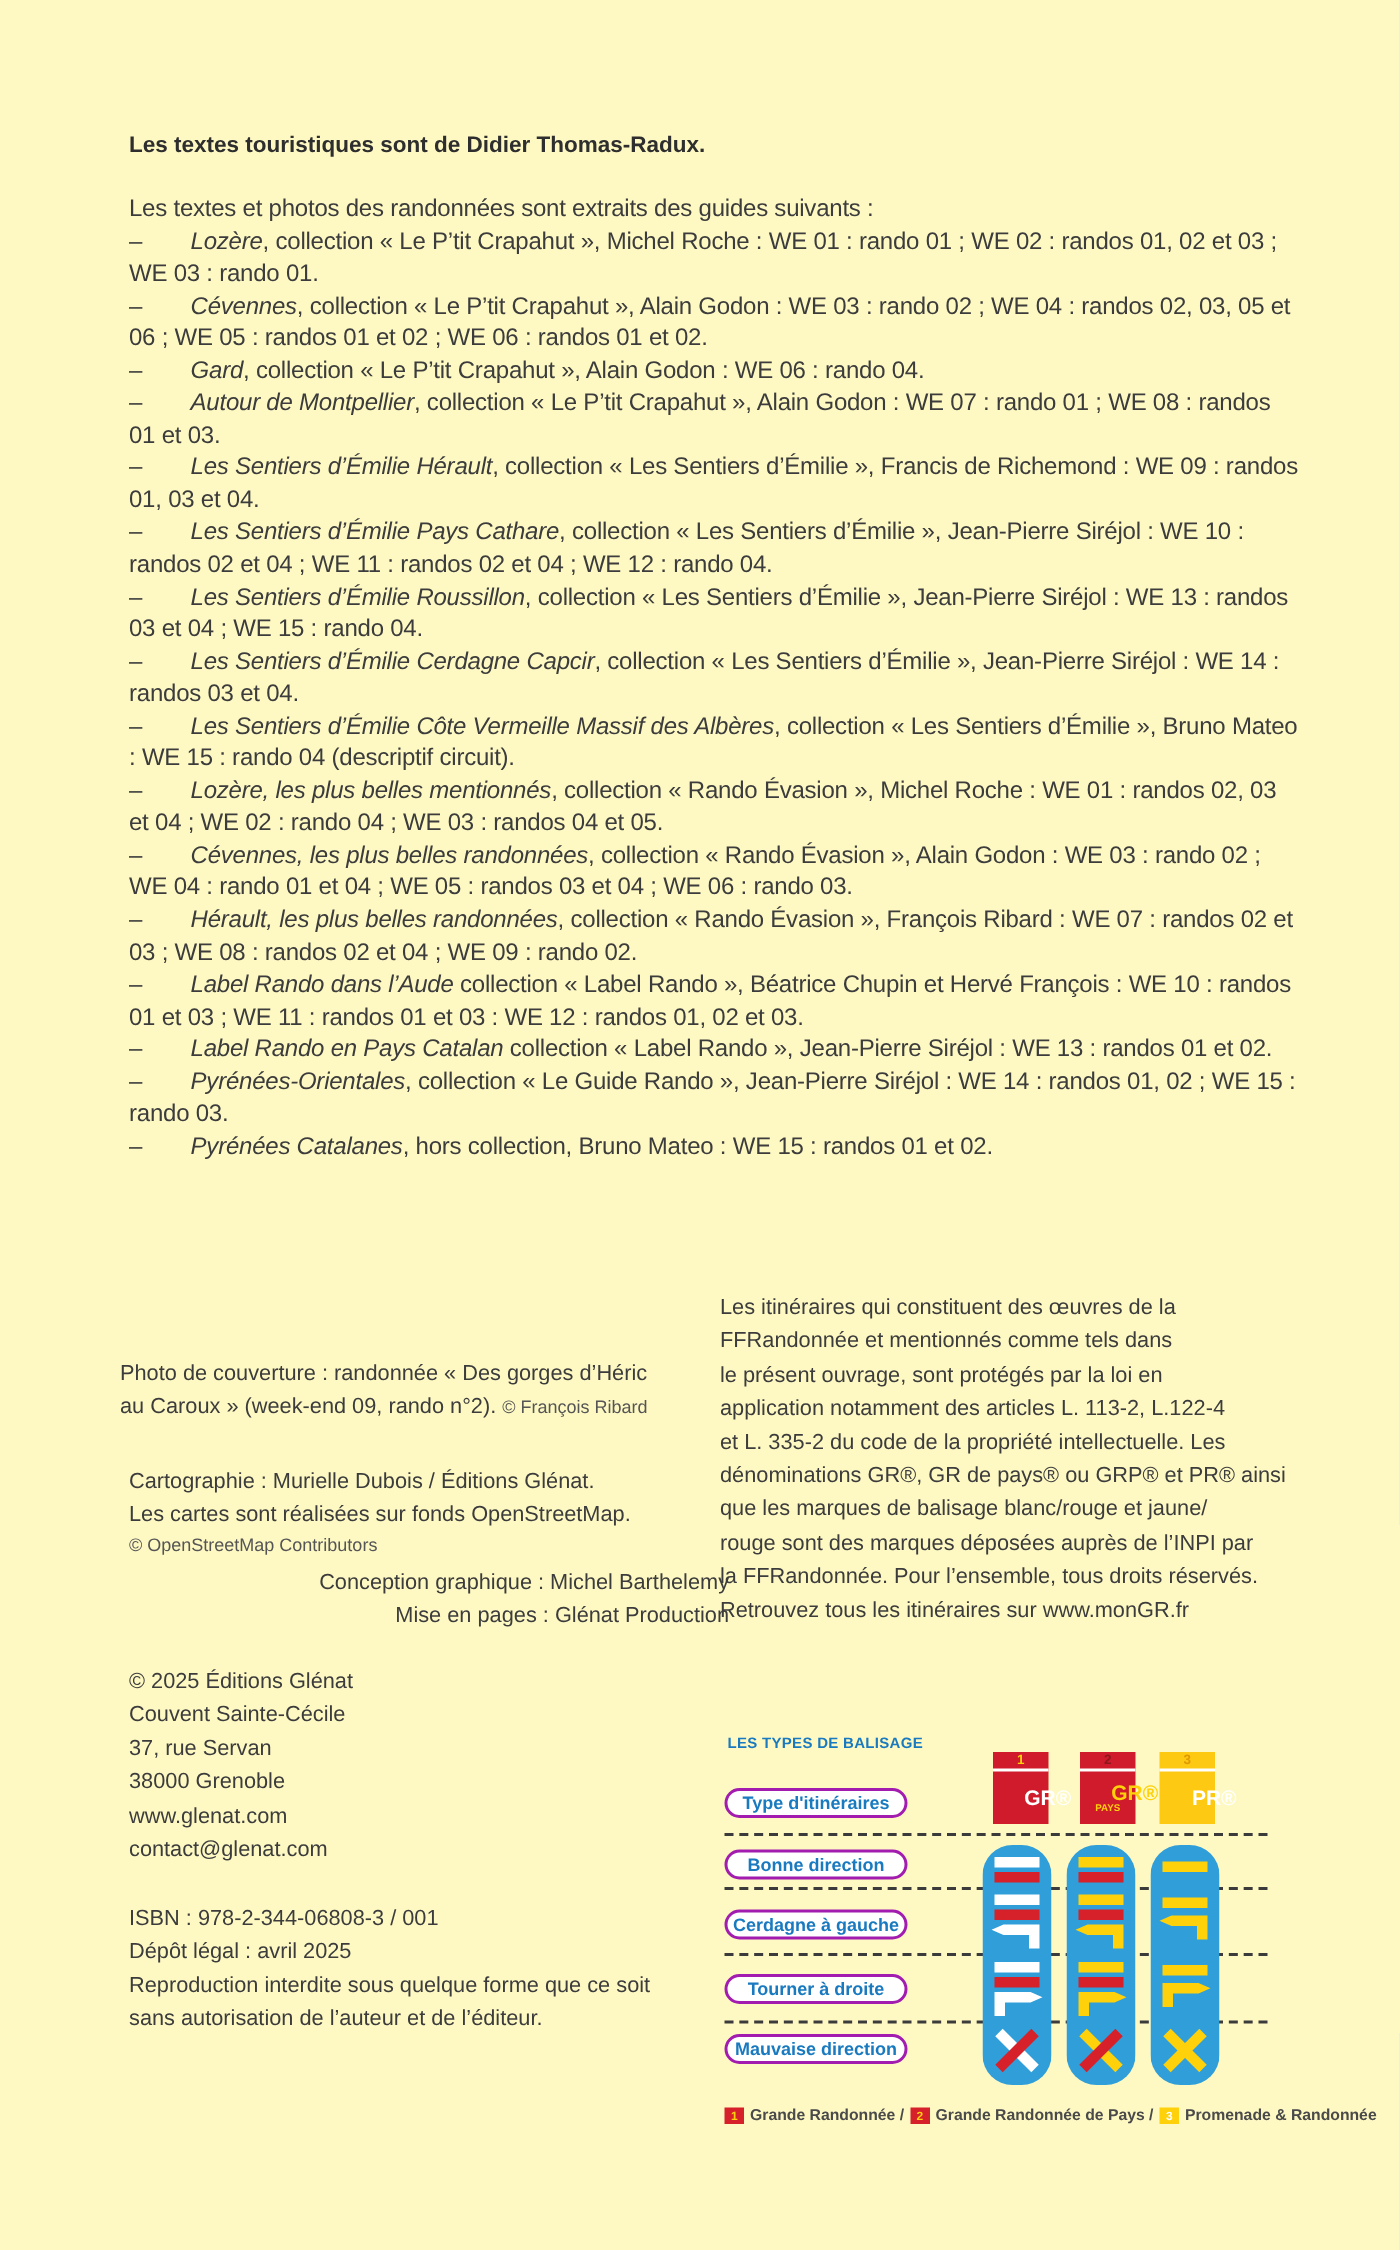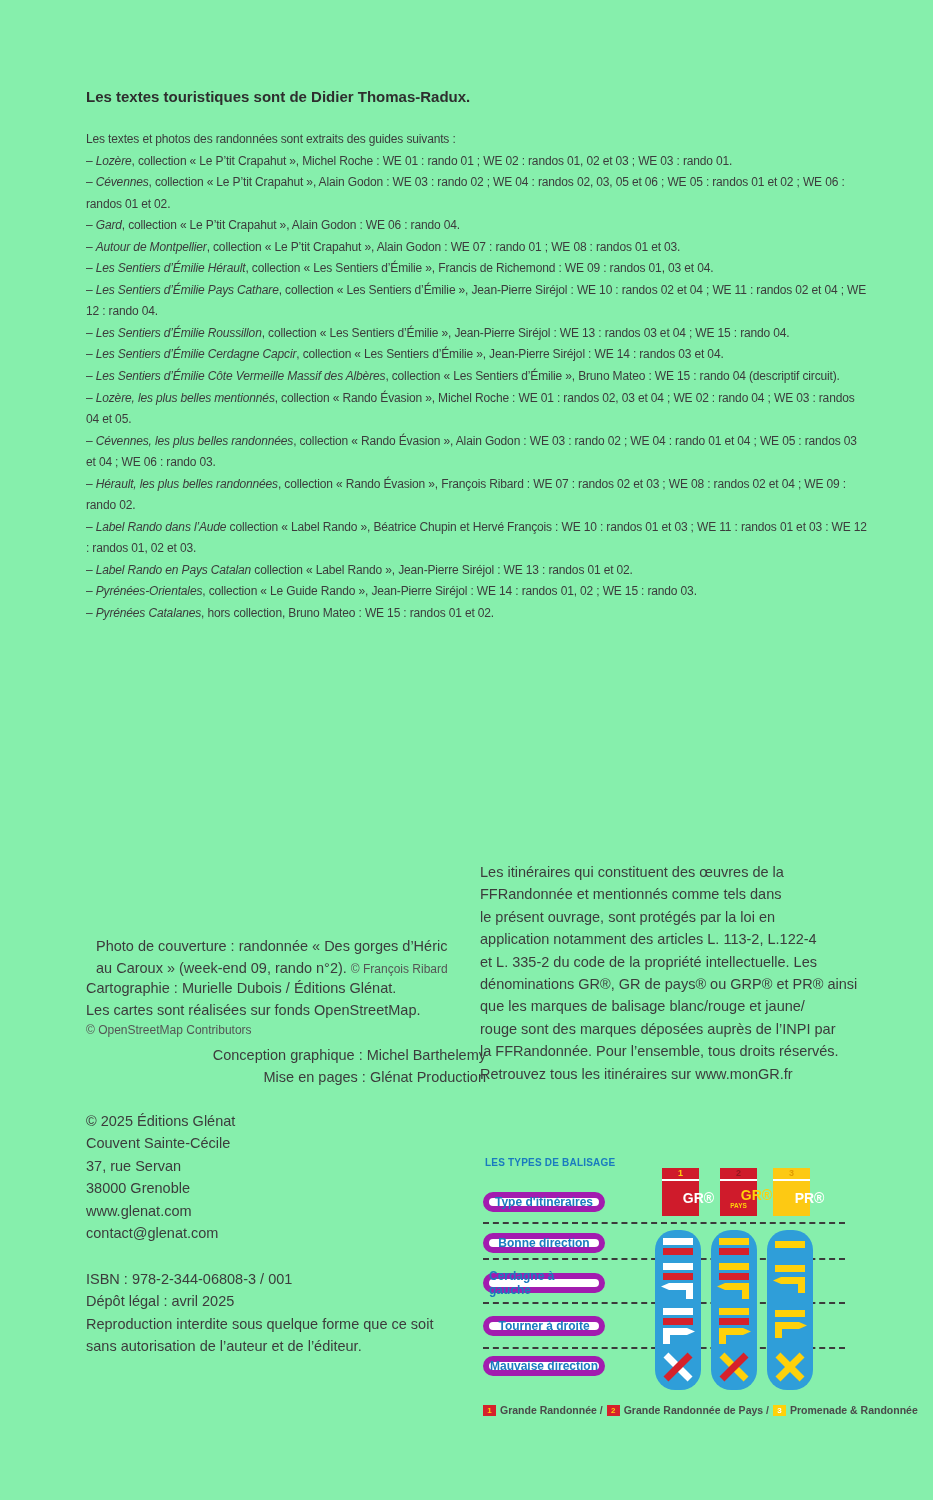--- a/index.html
+++ b/index.html
@@ -4,40 +4,40 @@
 <style>
   :root{
     --txt:#3c3c3c;
     --blue-text:#1a7abf;
     --col-blue:#2f9ed9;
     --red:#d6212b;
     --yellow:#ffd10a;
   }
   html,body{margin:0;padding:0;background:#e8e8e8;}
   .page{
-    position:relative; width:933px; height:1500px; background:#86efac;
+    position:relative; width:933px; height:1500px; background:#fef9c3;
     margin:0 auto; overflow:hidden;
     font-family:"Liberation Sans","DejaVu Sans",sans-serif;
     color:var(--txt);
   }
   .abs{position:absolute;}
   .heading{left:86px; top:88px; font-size:15px; font-weight:bold; color:#2e2e2e; letter-spacing:0;}
-  .guides{left:86px; top:129px; width:782px; font-size:12px; line-height:21.55px; letter-spacing:-0.15px;}
+  .guides{left:86px; top:129px; width:782px; font-size:16px; line-height:21.55px; letter-spacing:-0.15px;}
   .guides ul{list-style:none; margin:0; padding:0;}
   .guides li{margin:0;}
-  .guides em{font-style:italic;}
+  .guides em{font-style:italic;margin-left:28px;}
   .block{font-size:14.5px; line-height:22.4px; white-space:pre-line;}
   .small-credit{font-size:12px; color:#555; margin-left:4px;}
   .small-line{font-size:12px; color:#555;}
   
   .balisage{left:483px; top:1157px; width:380px; height:285px;}
   .bal-title{position:absolute; left:2px; top:0; font-size:10px; font-weight:bold; color:var(--blue-text); letter-spacing:0.2px;}
   .pill{
     position:absolute; left:0; width:122px; height:20px;
-    border:6px solid #a21caf; border-radius:12px;
+    border:2px solid #a21caf; border-radius:12px;
     display:flex; align-items:center; justify-content:center;
     font-size:12px; font-weight:bold; color:var(--blue-text);
     box-sizing:border-box; background:#fff;
   }
   .dash-line{position:absolute; left:0; width:362px; border-top:2px dashed #3b3b3b; height:0;}
   .badge{position:absolute; width:37px; height:48px; top:11px; display:flex; flex-direction:column; box-sizing:border-box;}
   .badge-red{background:#cf1b2b;}
   .badge-yellow{background:#fdc913;}
   .badge-num{height:11px; border-bottom:2px solid #fff; display:flex; align-items:center; justify-content:center;
     font-size:9px; font-weight:bold; line-height:9px;}
@@ -75,21 +75,21 @@
       <li><span>– </span><em>Lozère, les plus belles mentionnés</em><span>, collection « Rando Évasion », Michel Roche : WE 01 : randos 02, 03 et 04 ; WE 02 : rando 04 ; WE 03 : randos 04 et 05.</span></li>
       <li><span>– </span><em>Cévennes, les plus belles randonnées</em><span>, collection « Rando Évasion », Alain Godon : WE 03 : rando 02 ; WE 04 : rando 01 et 04 ; WE 05 : randos 03 et 04 ; WE 06 : rando 03.</span></li>
       <li><span>– </span><em>Hérault, les plus belles randonnées</em><span>, collection « Rando Évasion », François Ribard : WE 07 : randos 02 et 03 ; WE 08 : randos 02 et 04 ; WE 09 : rando 02.</span></li>
       <li><span>– </span><em>Label Rando dans l’Aude</em><span> collection « Label Rando », Béatrice Chupin et Hervé François : WE 10 : randos 01 et 03 ; WE 11 : randos 01 et 03 : WE 12 : randos 01, 02 et 03.</span></li>
       <li><span>– </span><em>Label Rando en Pays Catalan</em><span> collection « Label Rando », Jean-Pierre Siréjol : WE 13 : randos 01 et 02.</span></li>
       <li><span>– </span><em>Pyrénées-Orientales</em><span>, collection « Le Guide Rando », Jean-Pierre Siréjol : WE 14 : randos 01, 02 ; WE 15 : rando 03.</span></li>
       <li><span>– </span><em>Pyrénées Catalanes</em><span>, hors collection, Bruno Mateo : WE 15 : randos 01 et 02.</span></li>
     </ul>
   </div>
 
-  <div class="abs block" style="left:96px; top:905px; width:400px;margin-top:30px;"><span>Photo de couverture : randonnée « Des gorges d’Héric</span>
+  <div class="abs block" style="left:80px; top:905px; width:400px;"><span>Photo de couverture : randonnée « Des gorges d’Héric</span>
 <span>au Caroux » (week-end 09, rando n°2).</span><span class="small-credit">© François Ribard</span></div>
 
   <div class="abs block" style="left:86px; top:977px; width:400px;">Cartographie : Murielle Dubois / Éditions Glénat.
 Les cartes sont réalisées sur fonds OpenStreetMap.</div>
   <div class="abs small-line" style="left:86px; top:1023px;">© OpenStreetMap Contributors</div>
   <div class="abs block" style="left:86px; top:1044px; width:400px;text-align:right;">Conception graphique : Michel Barthelemy
 Mise en pages : Glénat Production</div>
   <div class="abs block" style="left:86px; top:1110px; width:400px;">© 2025 Éditions Glénat
 Couvent Sainte-Cécile
 37, rue Servan

